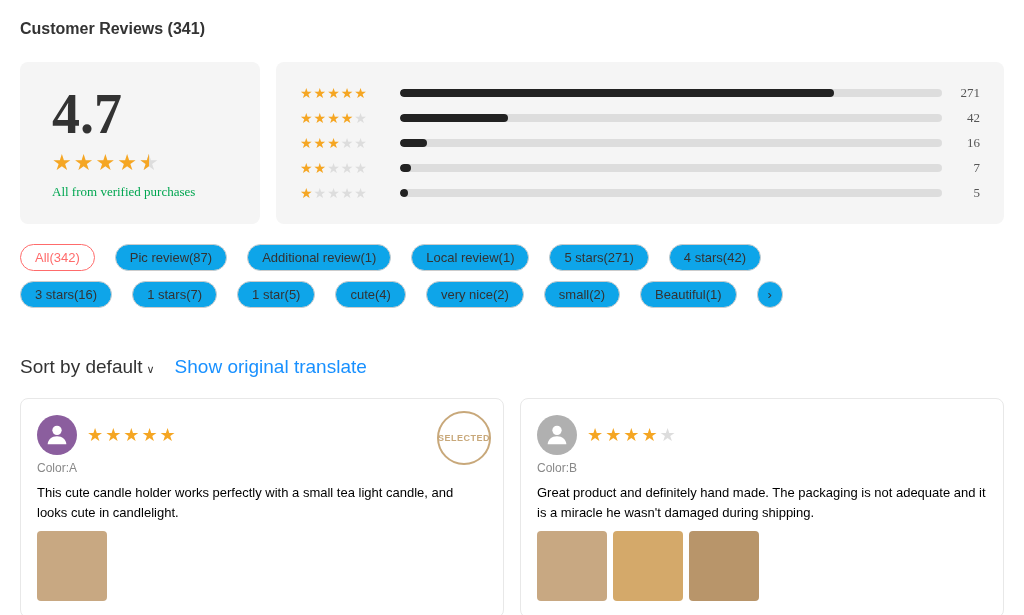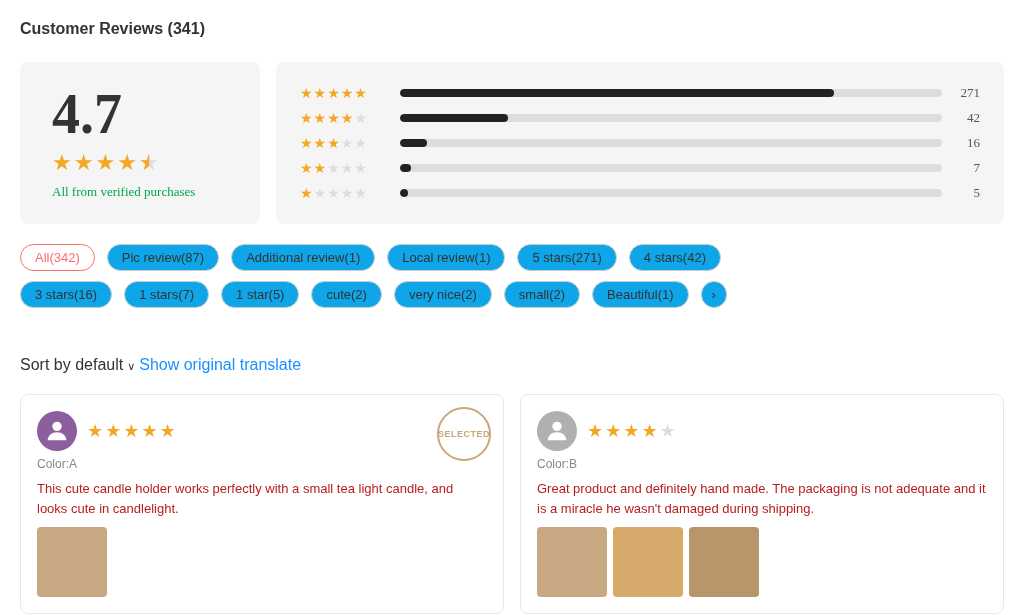--- a/index.html
+++ b/index.html
@@ -102,21 +102,21 @@
     .bar-count {
       min-width: 28px;
       text-align: right;
       font-size: 13px;
       color: #555;
     }
 
     .filter-row {
       display: flex;
       flex-wrap: wrap;
-      gap: 12px;
+      gap: 20px;
       margin-bottom: 10px;
     }
 
     .filter-chip {
       border: 1px solid #ccc;
       border-radius: 20px;
       padding: 5px 14px;
       font-size: 13px;
       cursor: pointer;
       background: #0ea5e9;
@@ -131,23 +131,23 @@
     }
 
     .filter-chip.more {
       border: 1px solid #ccc;
       padding: 5px 10px;
     }
 
     .sort-row {
       display: flex;
       align-items: center;
-      gap: 4px;
+      gap: 20px;
       margin-bottom: 20px;
-      font-size: 16px;
+      font-size: 19px;
       margin-top: 48px;
     }
 
     .sort-default {
       color: #333;
       cursor: pointer;
       display: flex;
       align-items: center;
       gap: 4px;
     }
@@ -202,21 +202,21 @@
     .review-stars .star { font-size: 18px; }
 
     .review-color {
       font-size: 12px;
       color: #888;
       margin-bottom: 8px;
     }
 
     .review-text {
       font-size: 13px;
-      color: #b91c1c;
+      color: #000000;
       line-height: 1.5;
       margin-bottom: 9px;
     }
 
     .review-images {
       display: flex;
       gap: 6px;
     }
 
     .review-img-placeholder {
@@ -352,21 +352,21 @@
     <button class="filter-chip">Additional review(1)</button>
     <button class="filter-chip">Local review(1)</button>
     <button class="filter-chip">5 stars(271)</button>
     <button class="filter-chip">4 stars(42)</button>
   </div>
 
 <div class="filter-row" id="filter-row-2">
     <button class="filter-chip">3 stars(16)</button>
     <button class="filter-chip">1 stars(7)</button>
     <button class="filter-chip">1 star(5)</button>
-    <button class="filter-chip">cute(2)</button>
+    <button class="filter-chip">cute(4)</button>
     <button class="filter-chip">very nice(2)</button>
     <button class="filter-chip">small(2)</button>
     <button class="filter-chip">Beautiful(1)</button>
     <button class="filter-chip more">›</button>
   </div>
 
 <div class="sort-row">
   <span class="sort-default">
     <span>Sort by default</span>
     <span class="chevron-down"></span>

